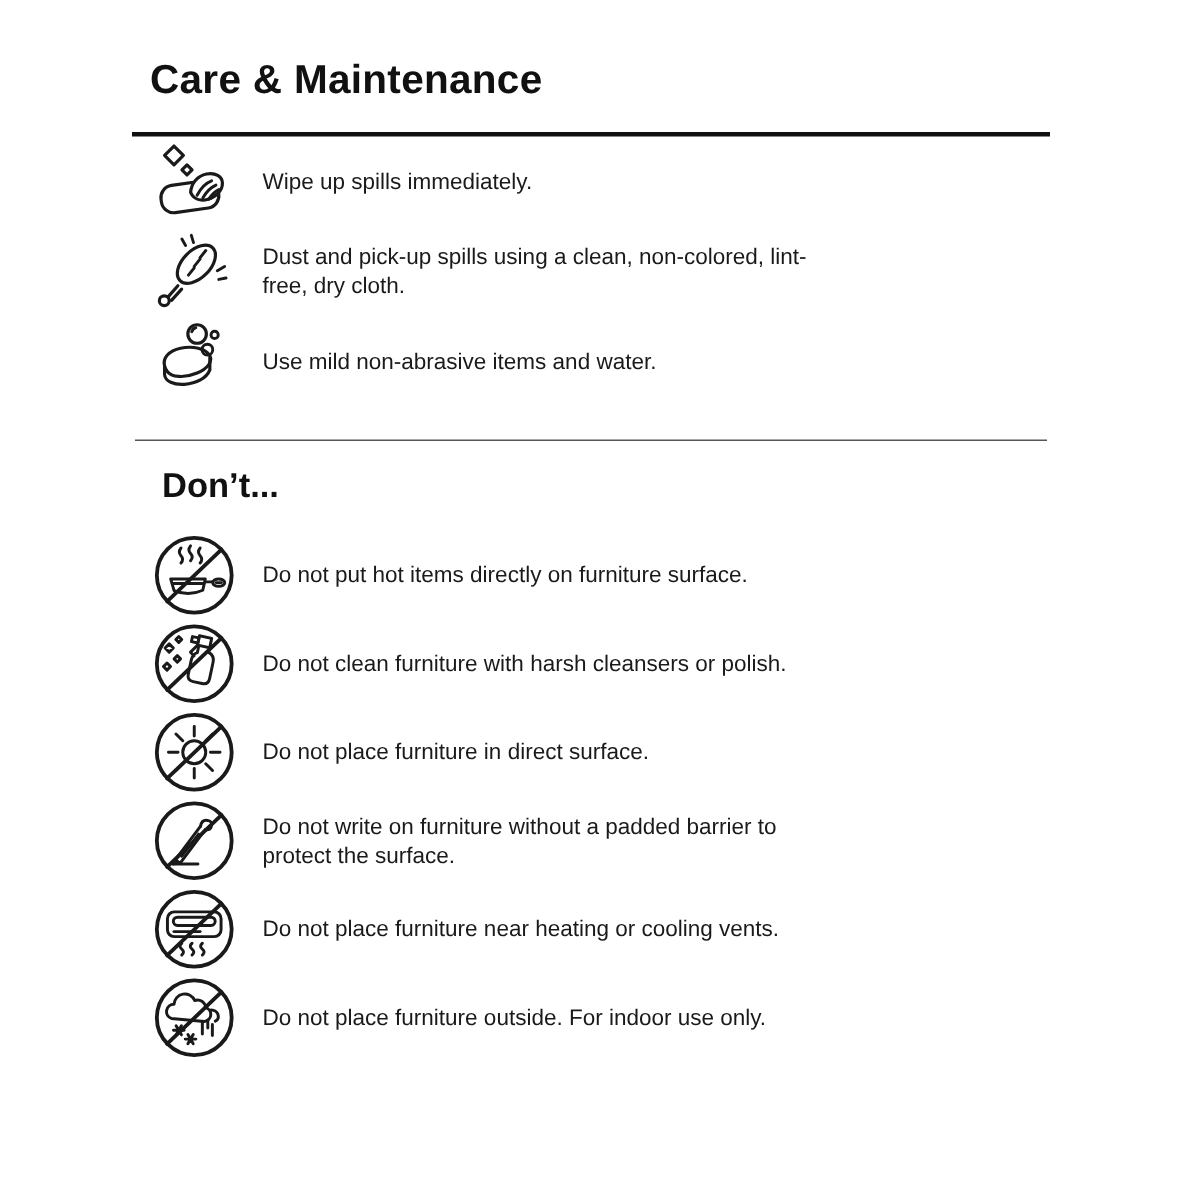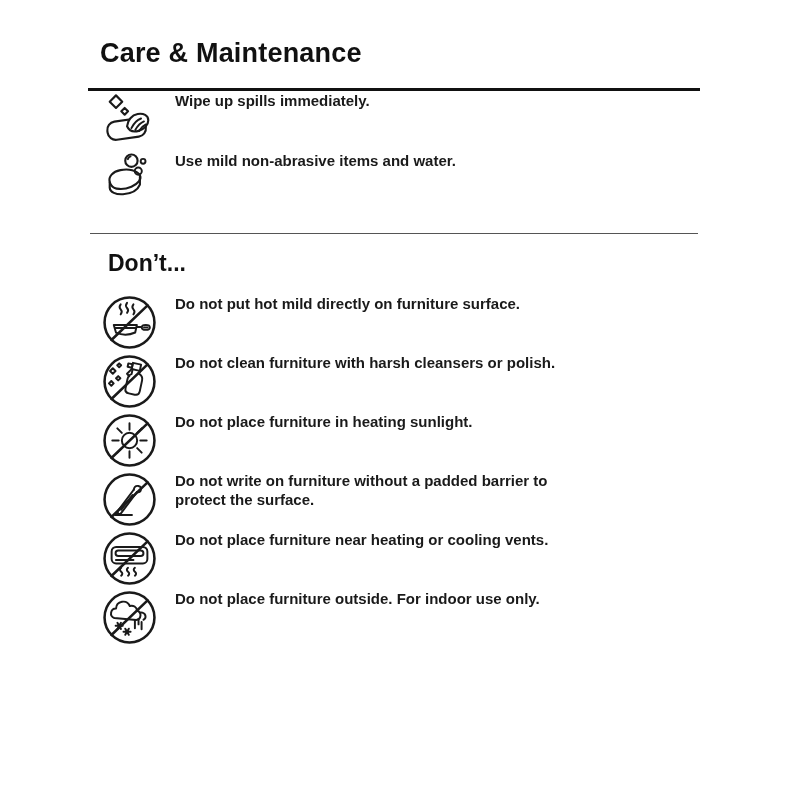--- a/index.html
+++ b/index.html
@@ -22,21 +22,21 @@
   .section-heading {
     font-size:23px; font-weight:bold; color:#111;
     margin:18px 0 14px 8px; line-height:30px;
   }
   .section-heading.dont { margin-top:14px; margin-bottom:16px; }
   .section-divider {
     border:none; border-top:1px solid #555;
     margin:22px 0 0 -10px; width:608px; height:0;
   }
 
-  .row { display:flex; height:60px;font-weight:bold; }
+  .row { display:flex; align-items:center; height:60px; }
   .row.dont { height:59px; }
   .icon-box {
     width:58px; min-width:58px; height:56px;
     display:flex; align-items:center; justify-content:center;
   }
   .item-text { font-size:15px; color:#1a1a1a; margin-left:17px; line-height:19px; }
 
   svg .ln  { fill:none; stroke:#1a1a1a; stroke-width:2.2; stroke-linecap:round; stroke-linejoin:round; }
   svg .ln2 { fill:none; stroke:#1a1a1a; stroke-width:2;   stroke-linecap:round; stroke-linejoin:round; }
   svg .ring  { fill:none; stroke:#1a1a1a; stroke-width:2.6; }
@@ -60,20 +60,32 @@
           <path class="ln" d="M14.5,3.5 L21,10 L14.5,16.5 L8,10 Z"></path>
           <path class="ln" d="M23.5,16.5 L27,20 L23.5,23.5 L20,20 Z"></path>
           <rect class="ln" x="5.5" y="29" width="40" height="19" rx="8.5" transform="rotate(-8 25.5 38.5)"></rect>
           <path class="ln whitefill" d="M26,35.5 C26.5,29 31,24 37,22.8 C43,21.6 48,24.4 48,29.2 C48,34 44,38.5 38,40.3 C32.5,41.9 28,40 26,35.5 Z"></path>
           <path class="ln2" d="M30.5,37.5 C33,32.5 36.5,29 40.5,27.5 M34.5,39.3 C37,35 40,32 43.5,30.5 M38.5,40.3 C40.6,37 43,34.8 45.5,33.6"></path>
         </svg>
       </span>
       <span class="item-text">Wipe up spills immediately.</span>
     </div>
 
+    <div class="row">
+      <span class="icon-box">
+        <svg viewBox="0 0 56 56" width="54" height="54">
+          <circle class="ln" cx="7.8" cy="48.2" r="3.4"></circle>
+          <path class="ln" d="M10.3,45.7 L17.2,37.8 M12.8,48 L19.8,40.2"></path>
+          <ellipse class="ln" cx="30" cy="23" rx="9.5" ry="16" transform="rotate(45 30 23)"></ellipse>
+          <path class="ln2" d="M24.5,30.5 L28.5,25.5 M28.5,24.5 L32.5,19.5 M32.5,18.5 L36.5,13.5"></path>
+          <path class="ln2" d="M20,5.5 L22.5,10 M26.5,3 L28,8 M44.5,27.5 L49.5,24.5 M45.5,33.5 L50.5,32.5"></path>
+        </svg>
+      </span>
+      <span class="item-text">Dust and pick-up spills using a clean, non-colored, lint-free, dry cloth.</span>
+    </div>
 
     <div class="row">
       <span class="icon-box">
         <svg viewBox="0 0 56 56" width="54" height="54">
           <circle class="ln" cx="30.5" cy="9" r="6.4"></circle>
           <path class="ln2" d="M26.8,7.4 A4.4,4.4 0 0 1 29.6,4.6"></path>
           <circle class="ln2" cx="42.6" cy="9.6" r="2.5"></circle>
           <circle class="ln2" cx="37.6" cy="19.8" r="3.7"></circle>
           <path class="ln" d="M8,31 C6.5,25.5 11,20.5 19,18.8 C27.5,17 36.5,19 39.3,24 C41.3,28 38,32.8 30.5,36 C22,39.6 12.5,39 9.7,34.6 C8.8,33.4 8.3,32.3 8,31 Z"></path>
           <path class="ln" d="M8,31.5 L8,37 C8.3,41.8 14.5,44.3 21.8,43.8 C30,43.2 37,39.6 39.3,33.8 L39.3,25.5"></path>
@@ -92,21 +104,21 @@
           <circle class="ring" cx="28" cy="28" r="25.4"></circle>
           <path class="ln2" d="M19,9.5 q-2.2,2.8 0,5.2 q2.2,2.4 0,5 M25.5,8 q-2.2,2.8 0,5.2 q2.2,2.4 0,5 M32,9.5 q-2.2,2.8 0,5.2 q2.2,2.4 0,5"></path>
           <path class="ln2" d="M12,30.5 L35.5,30.5 L33.8,38.2 Q24,42.6 14.3,38.4 Z"></path>
           <path class="ln2" d="M13.2,33.6 L34.6,33.6"></path>
           <path class="ln2" d="M35.5,32.5 L40.2,32.5"></path>
           <ellipse class="ln2" cx="44.6" cy="33" rx="4.1" ry="2.5"></ellipse>
           <path class="ln2" d="M42.8,33 L46.4,33"></path>
           <path class="slash" d="M9.6,45.8 L46.4,10.6"></path>
         </svg>
       </span>
-      <span class="item-text">Do not put hot mild directly on furniture surface.</span>
+      <span class="item-text">Do not put hot items directly on furniture surface.</span>
     </div>
 
     <div class="row dont">
       <span class="icon-box">
         <svg viewBox="0 0 56 56" width="55" height="55">
           <circle class="ring" cx="28" cy="28" r="25.4"></circle>
           <path class="ln2" d="M11,14.5 l2.8,2.8 l-2.8,2.8 l-2.8,-2.8 z M16.5,22.5 l2.2,2.2 l-2.2,2.2 l-2.2,-2.2 z M9.5,27.5 l2.4,2.4 l-2.4,2.4 l-2.4,-2.4 z M17.5,9.5 l2,2 l-2,2 l-2,-2 z"></path>
           <g transform="rotate(12 32 26)">
             <path class="ln2" d="M23.5,11 h4.5 v3.5 h-4.5 z"></path>
             <path class="ln2" d="M28,9.5 h8.5 v6.5 h-8.5 z"></path>
@@ -121,21 +133,21 @@
 
     <div class="row dont">
       <span class="icon-box">
         <svg viewBox="0 0 56 56" width="55" height="55">
           <circle class="ring" cx="28" cy="28" r="25.4"></circle>
           <circle class="ln2" cx="28" cy="28" r="7.8"></circle>
           <path class="ln2" d="M39,28 L45.5,28 M35.8,35.8 L40.4,40.4 M28,39 L28,45.5 M20.2,35.8 L15.6,40.4 M17,28 L10.5,28 M20.2,20.2 L15.6,15.6 M28,17 L28,10.5 M35.8,20.2 L40.4,15.6"></path>
           <path class="slash" d="M9.6,45.8 L46.4,10.6"></path>
         </svg>
       </span>
-      <span class="item-text">Do not place furniture in heating sunlight.</span>
+      <span class="item-text">Do not place furniture in direct surface.</span>
     </div>
 
     <div class="row dont">
       <span class="icon-box">
         <svg viewBox="0 0 56 56" width="55" height="55">
           <circle class="ring" cx="28" cy="28" r="25.4"></circle>
           <path class="ln2" d="M13.5,43.8 L30.5,43.8"></path>
           <path class="ln2" d="M15.5,40.5 L32.3,18.1 M18.7,42.9 L35.5,20.5"></path>
           <path class="inkfill" d="M15.5,40.5 L13.6,44.3 L18.7,42.9 Z"></path>
           <path class="ln2" d="M32.3,18.1 Q33,13.6 37,14.2 Q41,14.9 39.3,19.1 Q38.4,21 35.5,20.5"></path>

